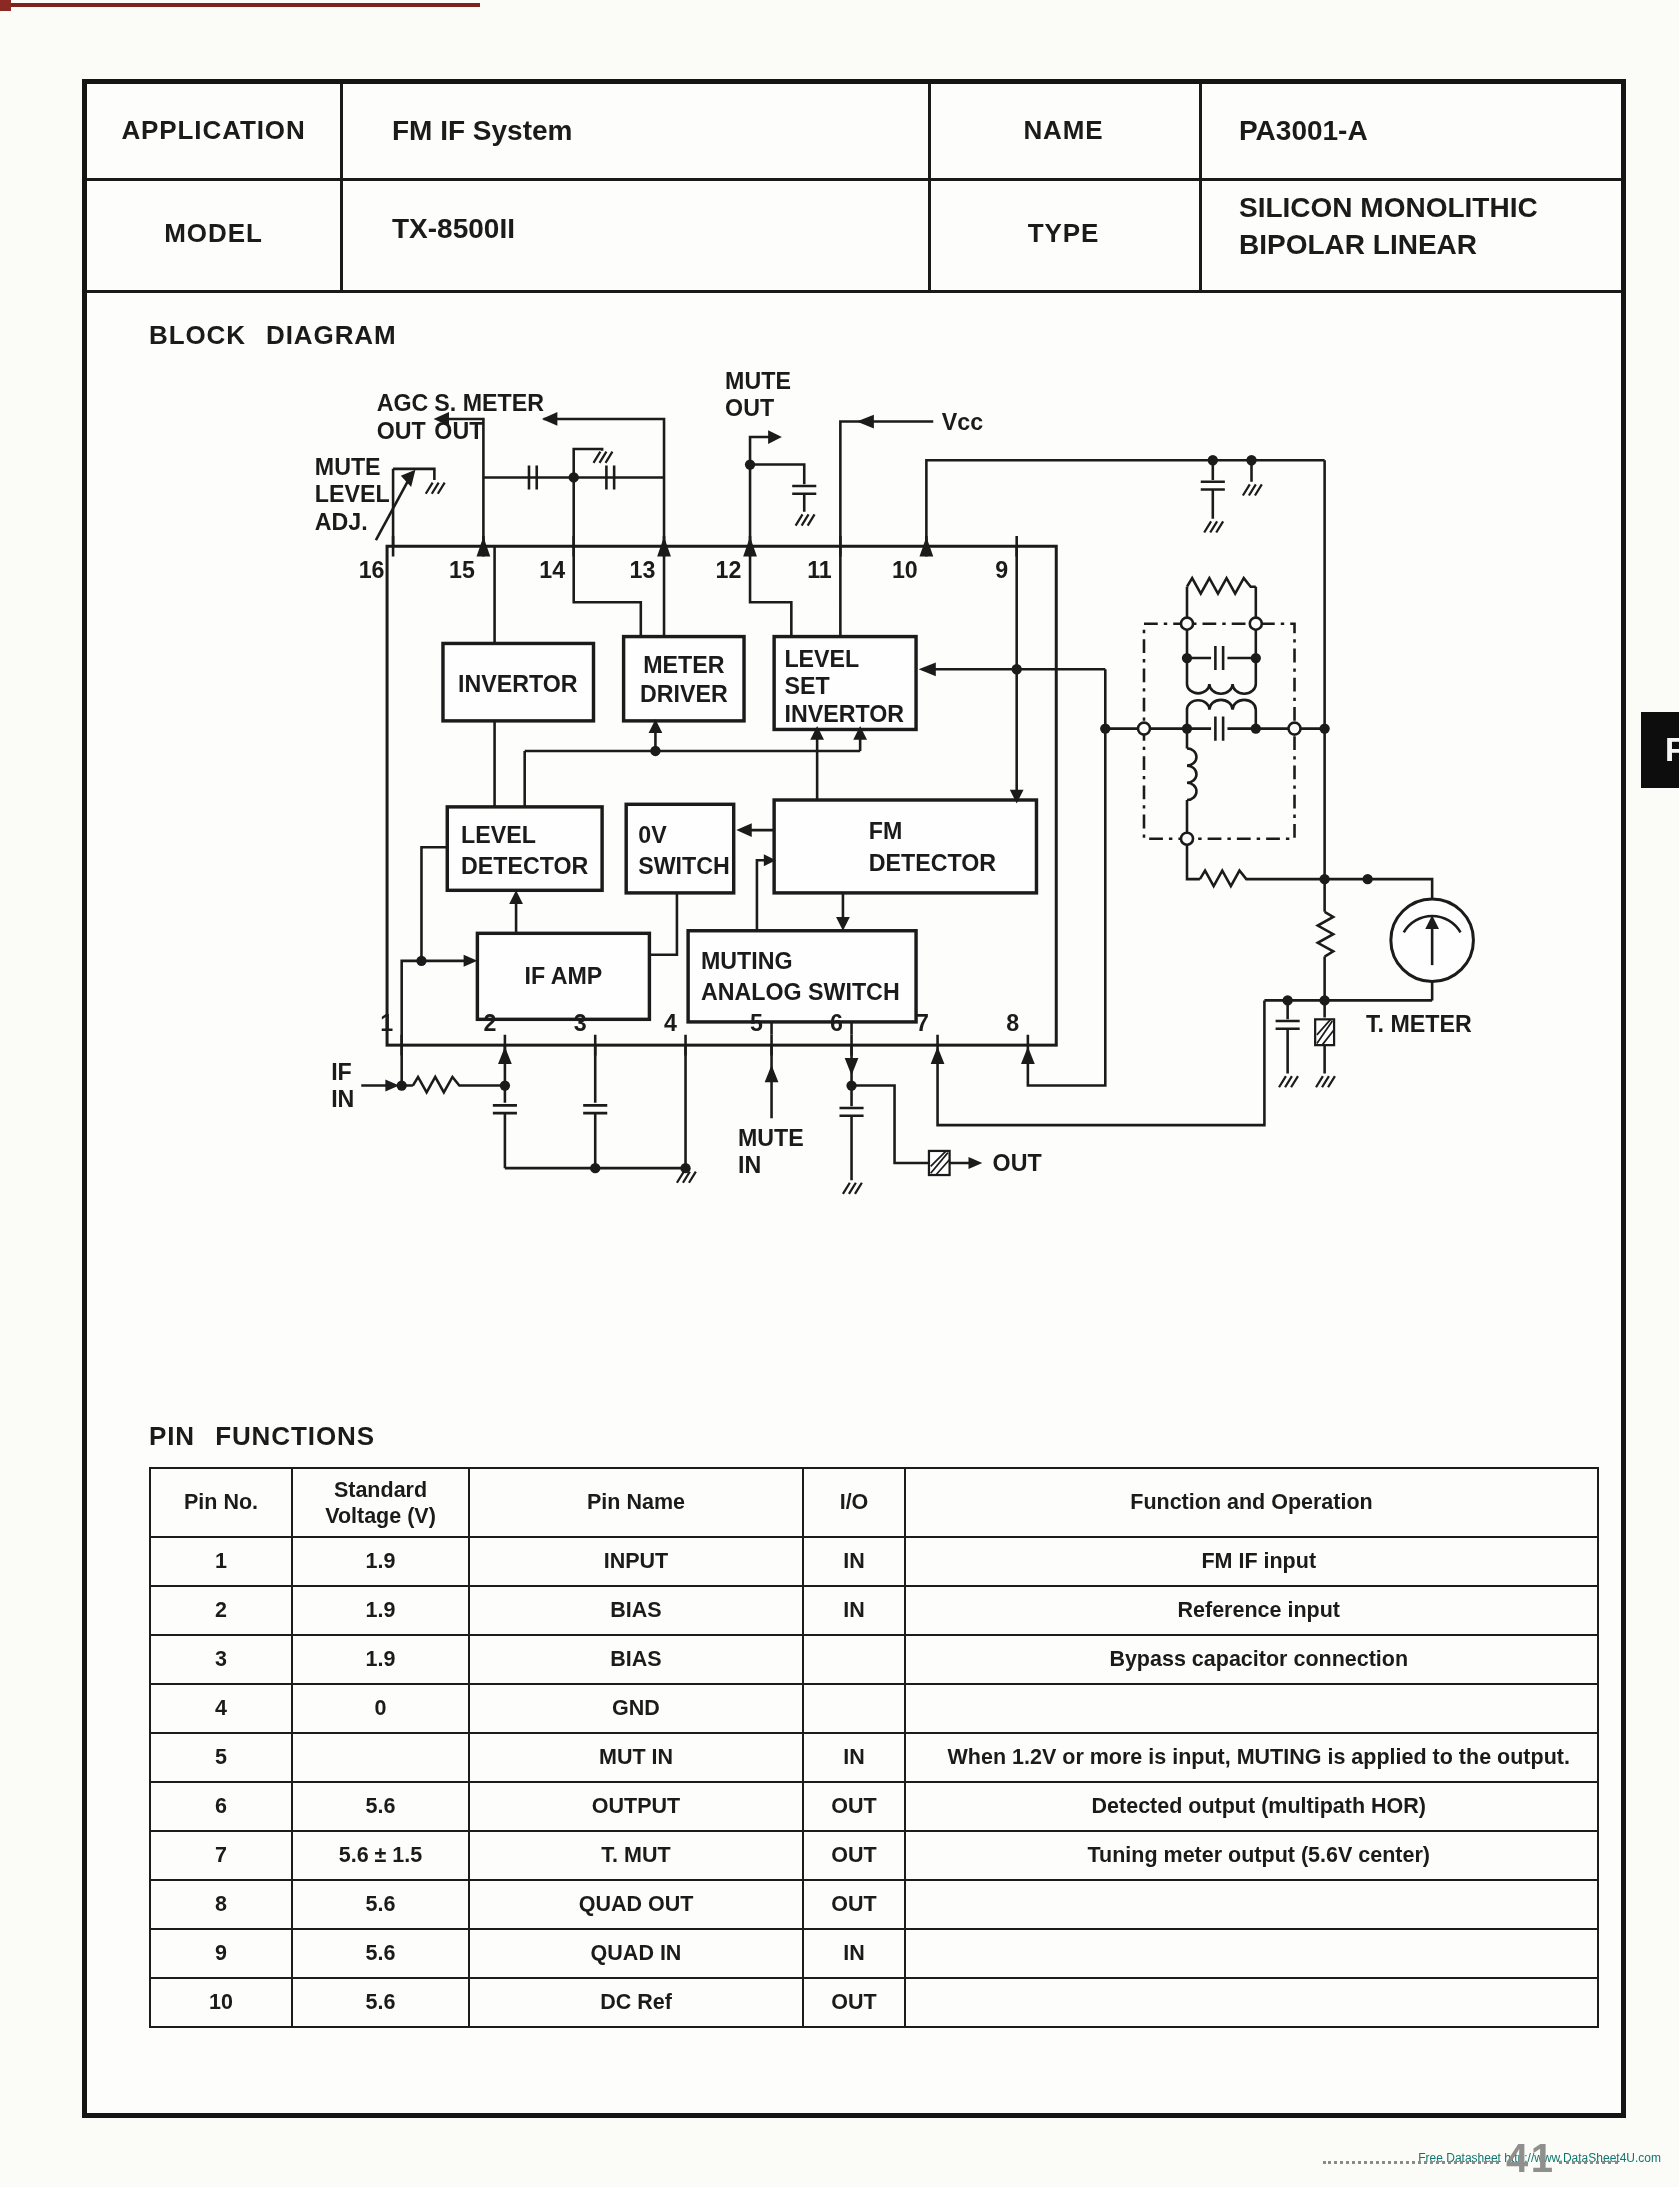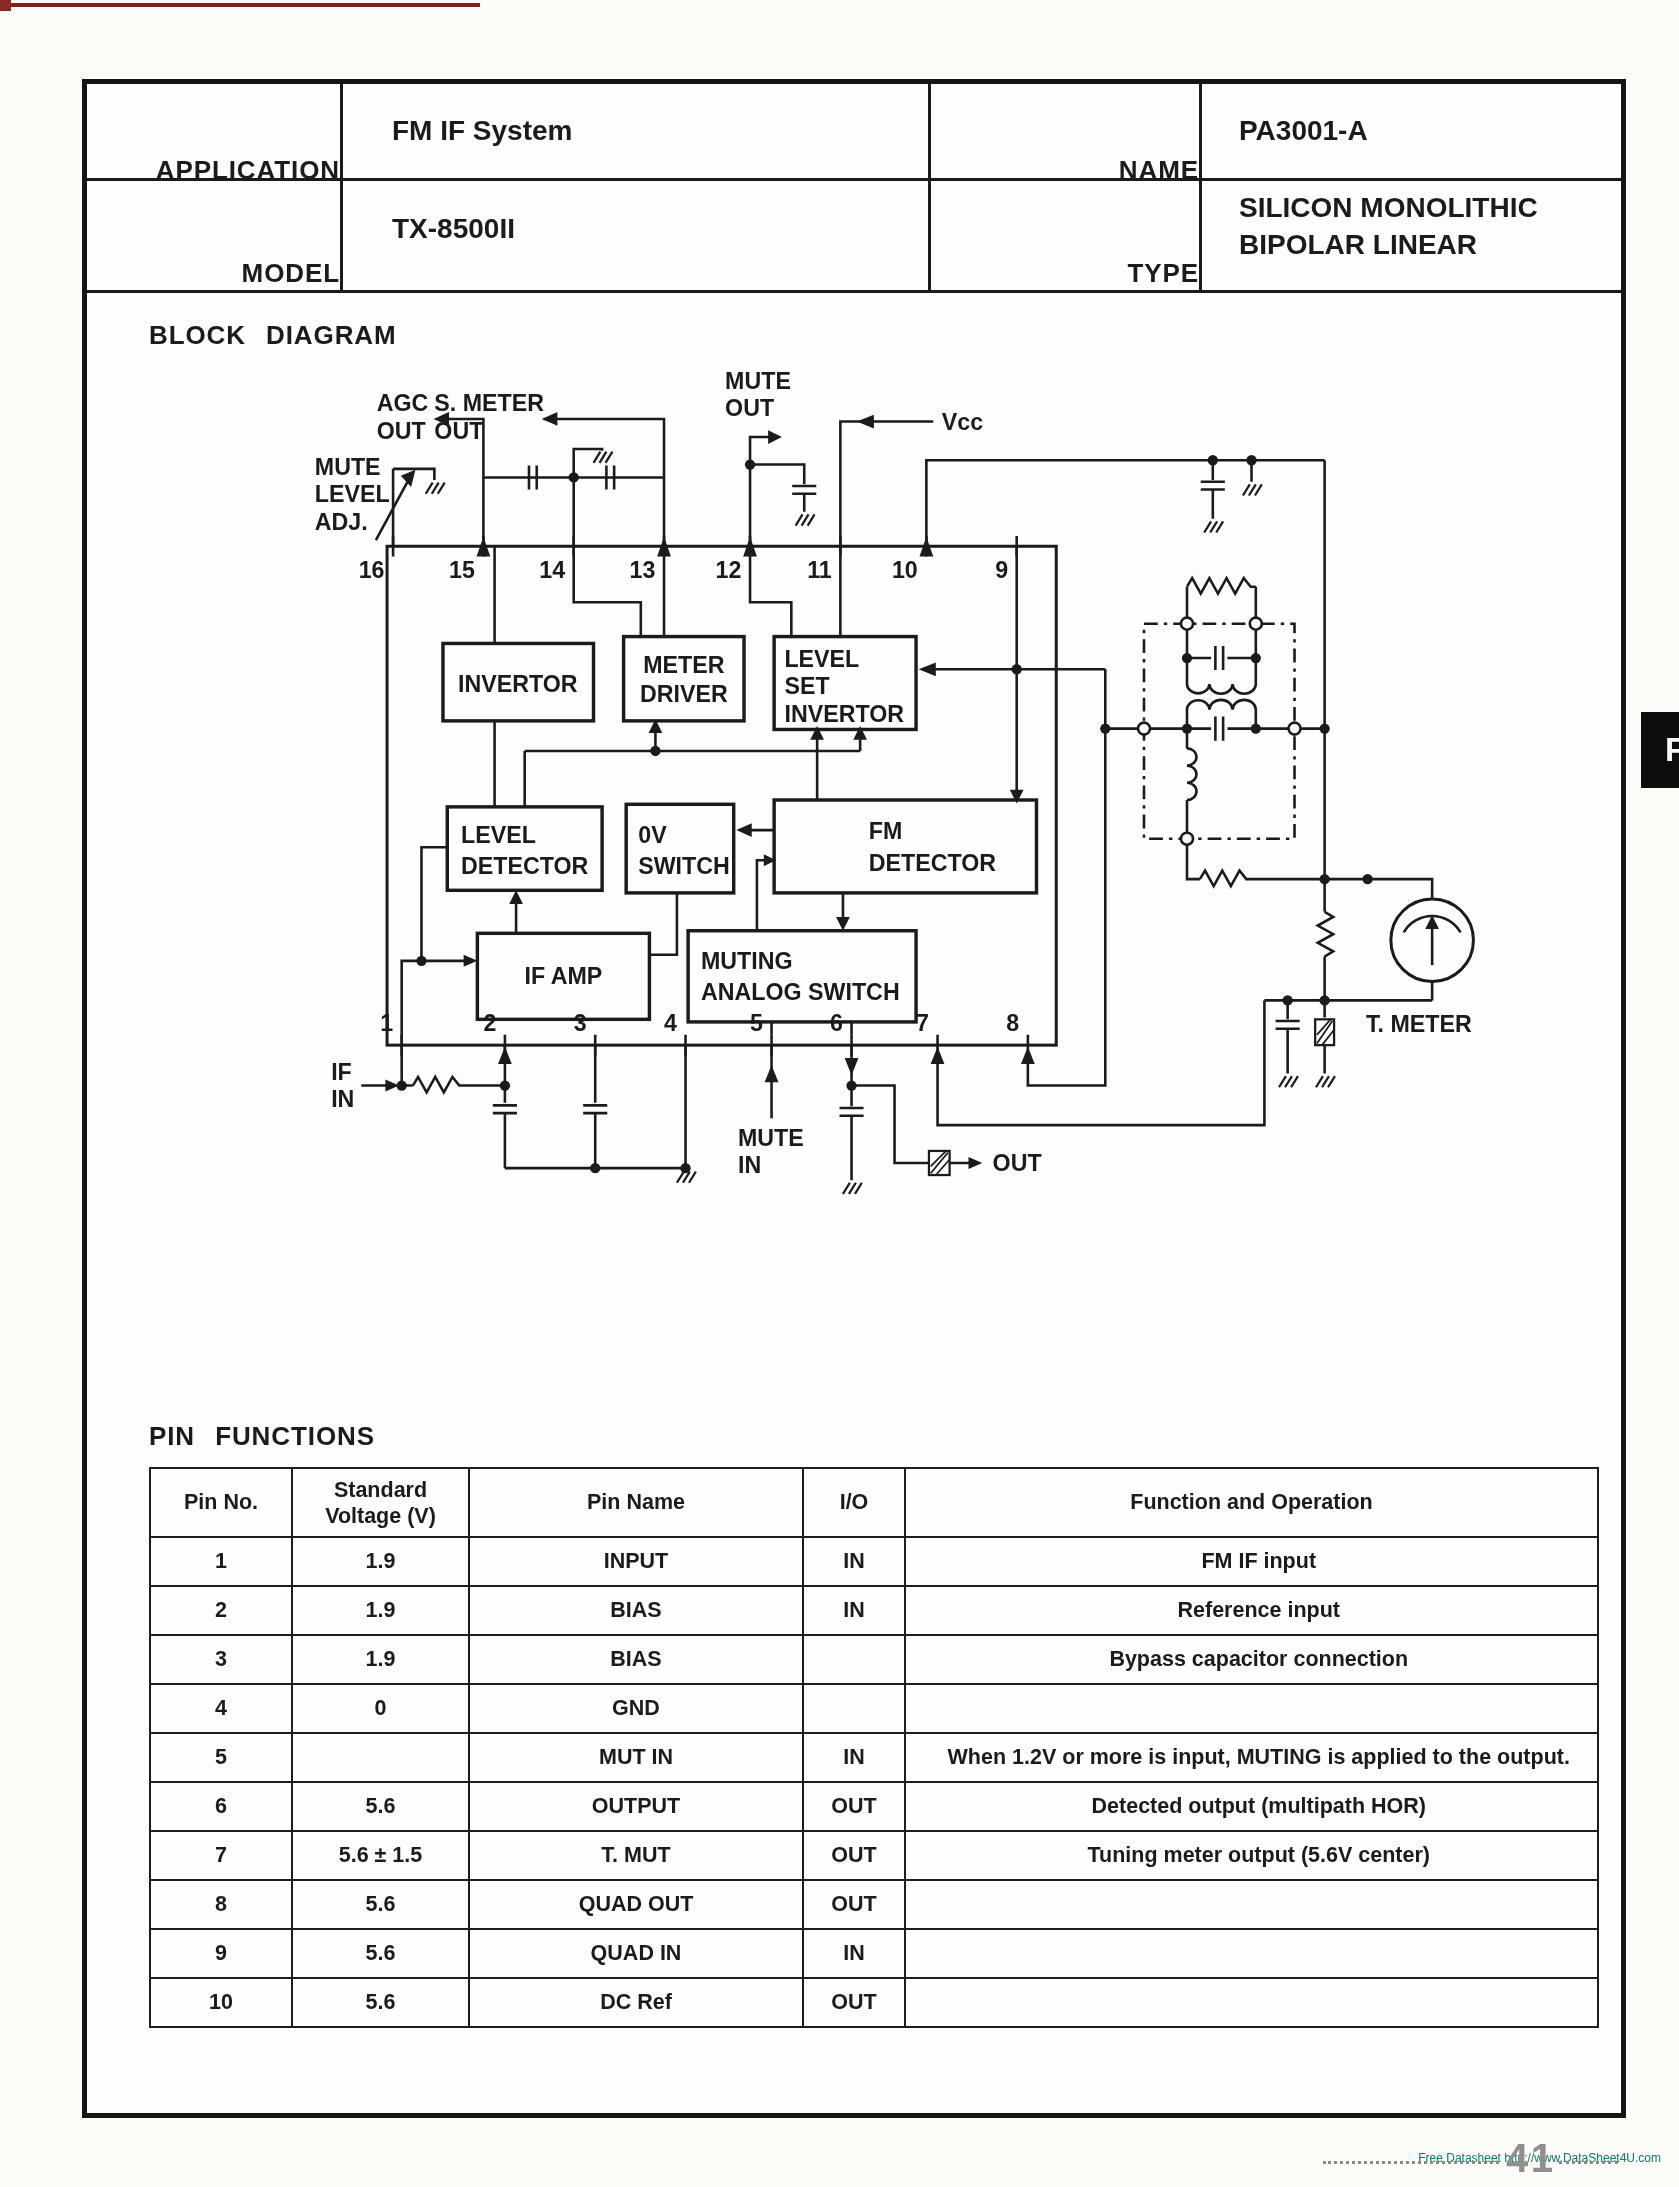--- a/index.html
+++ b/index.html
@@ -5,21 +5,21 @@
   html,body{margin:0;padding:0;background:#e9e9e6;}
   .page{position:relative;width:1679px;height:2187px;background:#fbfbf8;
         font-family:"Liberation Sans",sans-serif;color:#1b1b1b;overflow:hidden;}
   .redline{position:absolute;left:0;top:2.6px;width:480px;height:4.3px;background:#7c231d;}
   .redsq{position:absolute;left:0;top:0;width:11.2px;height:11.2px;background:#8a2a22;}
   .frame{position:absolute;left:82px;top:79px;width:1534px;height:2029px;
          border:5.2px solid #151515;background:#fdfdfc;}
   .vdiv{position:absolute;top:0;width:3.4px;background:#1a1a1a;}
   .hdiv{position:absolute;left:0;width:100%;height:3.4px;background:#1a1a1a;}
   .hcell{position:absolute;font-weight:700;text-align:right;}
-  .hlabel{font-size:26px;letter-spacing:0.9px;text-align:right;margin-top:40px;}
+  .hlabel{font-size:26px;letter-spacing:0.9px;text-align:center;}
   .hvalue{font-size:28px;}
   .section-title{position:absolute;font-size:26px;font-weight:700;word-spacing:12px;letter-spacing:0.9px;}
   .diagram{position:absolute;left:0;top:361px;}
   .diagram .wire{stroke:#1b1b1b;stroke-width:3;fill:none;}
   .diagram .wire2{stroke:#1b1b1b;stroke-width:3.5;fill:none;}
   .diagram .blk{fill:#fefefe;stroke:#1b1b1b;stroke-width:4;}
   .diagram .dashbox{fill:none;stroke:#1b1b1b;stroke-width:3;stroke-dasharray:16 7 4 7;}
   .diagram .dot{fill:#1b1b1b;stroke:none;}
   .diagram .term{fill:#fefefe;stroke:#1b1b1b;stroke-width:3;}
   .diagram .arr{fill:#1b1b1b;stroke:none;}

